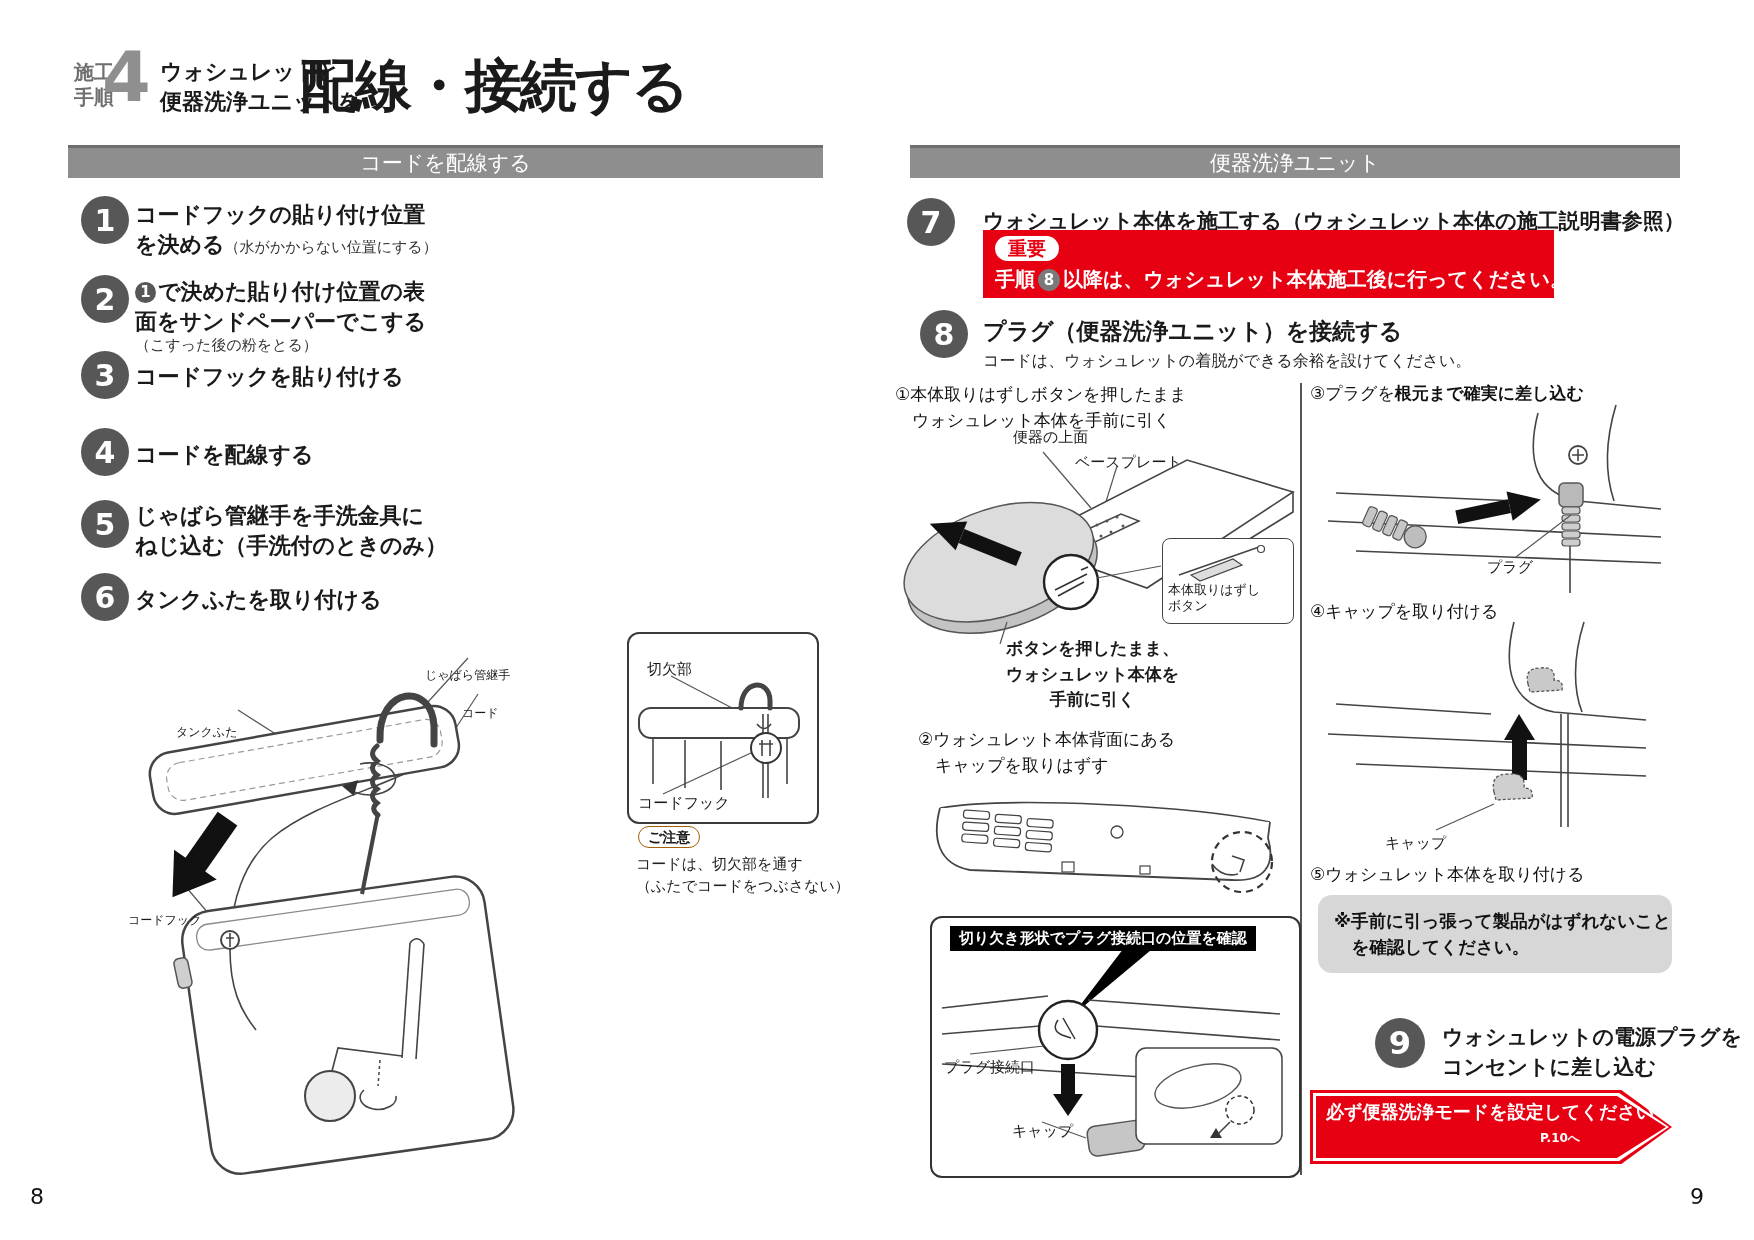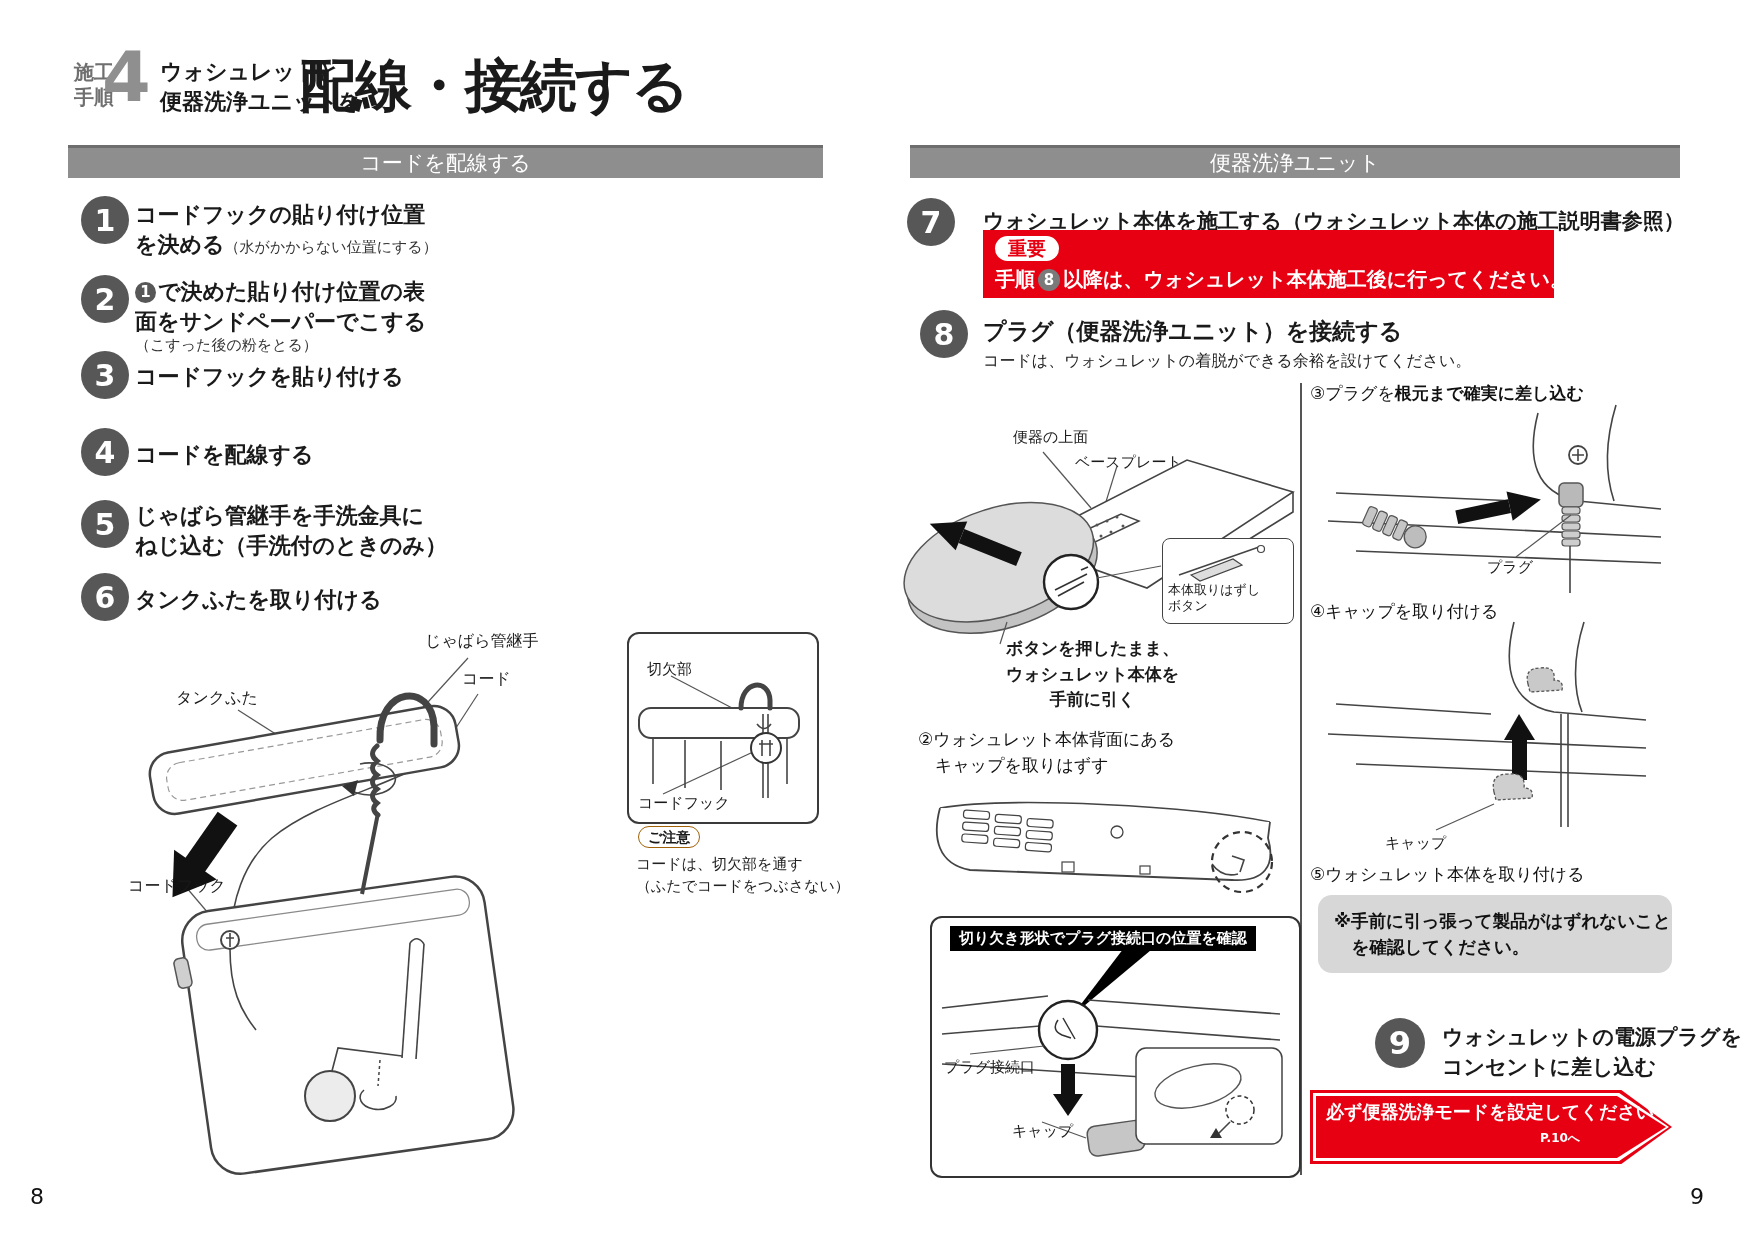--- a/index.html
+++ b/index.html
@@ -25,21 +25,21 @@
   .inline-badge{display:inline-flex;width:21px;height:21px;border-radius:50%;background:#575757;color:#fff;
        font-size:15px;font-weight:700;align-items:center;justify-content:center;vertical-align:2px;margin-right:2px;}
   
   #c1{left:81px;top:196px;} #t1{left:135px;top:200px;width:420px;}
   #c2{left:81px;top:275px;} #t2{left:135px;top:277px;width:430px;}
   #c3{left:81px;top:351px;} #t3{left:135px;top:362px;}
   #c4{left:81px;top:428px;} #t4{left:135px;top:440px;}
   #c5{left:81px;top:500px;} #t5{left:135px;top:501px;width:430px;}
   #c6{left:81px;top:573px;} #t6{left:135px;top:585px;}
   
-  .dlabel{font-size:16px;color:#1a1a1a;}
+  .dlabel{font-size:12px;color:#1a1a1a;margin-top:36px;}
   #lb-jabara{left:425px;top:631px;} #lb-cord{left:462px;top:669px;}
   #lb-lid{left:176px;top:688px;}    #lb-hook{left:128px;top:876px;}
   
   #inset-box{left:627px;top:632px;width:188px;height:188px;border:2px solid #3a3a3a;border-radius:12px;background:#fff;}
   #lb-notch{left:647px;top:660px;font-size:15px;}
   #lb-hook2{left:638px;top:794px;font-size:15px;}
   
   #caution-badge{left:638px;top:826px;border:1px solid #a16207;border-radius:12px;font-size:14px;
       padding:0 9px;line-height:20px;font-weight:600;}
   #caution-text{left:636px;top:854px;font-size:15px;line-height:1.45;color:#222;}
@@ -206,20 +206,22 @@
   <div class="abs" id="imp-box"></div>
   <div class="abs" id="imp-badge">重要</div>
   <div class="abs" id="imp-text"><span>手順</span><span class="gray-ref">8</span><span>以降は、ウォシュレット本体施工後に行ってください。</span></div>
 
   <div class="abs stc" id="c8">8</div>
   <div class="abs" id="t8">プラグ（便器洗浄ユニット）を接続する</div>
   <div class="abs" id="t8sub">コードは、ウォシュレットの着脱ができる余裕を設けてください。</div>
 
   <div class="abs" id="divider"></div>
 
+  <div class="abs cap pre" id="cap1">①本体取りはずしボタンを押したまま
+　ウォシュレット本体を手前に引く</div>
   <div class="abs" id="lb-toilettop">便器の上面</div>
   <div class="abs" id="lb-baseplate">ベースプレート</div>
 
   <svg style="left:895px;top:448px;" width="400" height="200" viewBox="0 0 400 200">
     <line class="ld" x1="148" y1="4" x2="196" y2="60"></line>
     <line class="ld" x1="222" y1="18" x2="206" y2="70"></line>
     <path d="M128,96 L292,12 L398,44 L252,140 Z" fill="#fff" stroke="#444" stroke-width="1.6"></path>
     <path class="ln" d="M398,44 L398,64 L340,100" stroke-width="1.3"></path>
     <path d="M178,88 L226,66 L244,73 L196,96 Z" fill="#fff" stroke="#444" stroke-width="1.5"></path>
     <g fill="#555">

